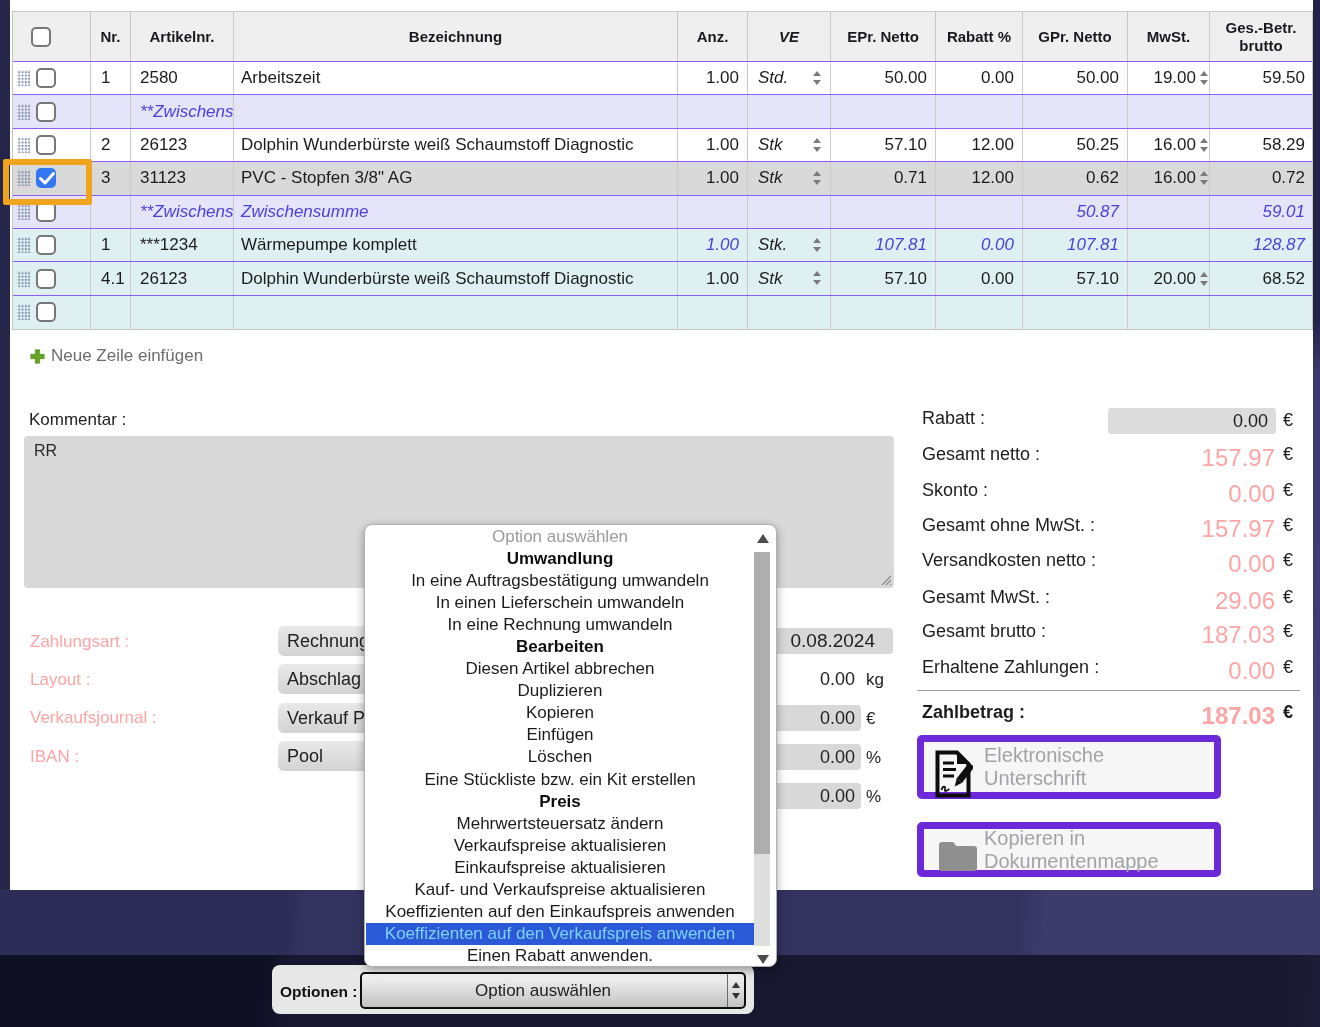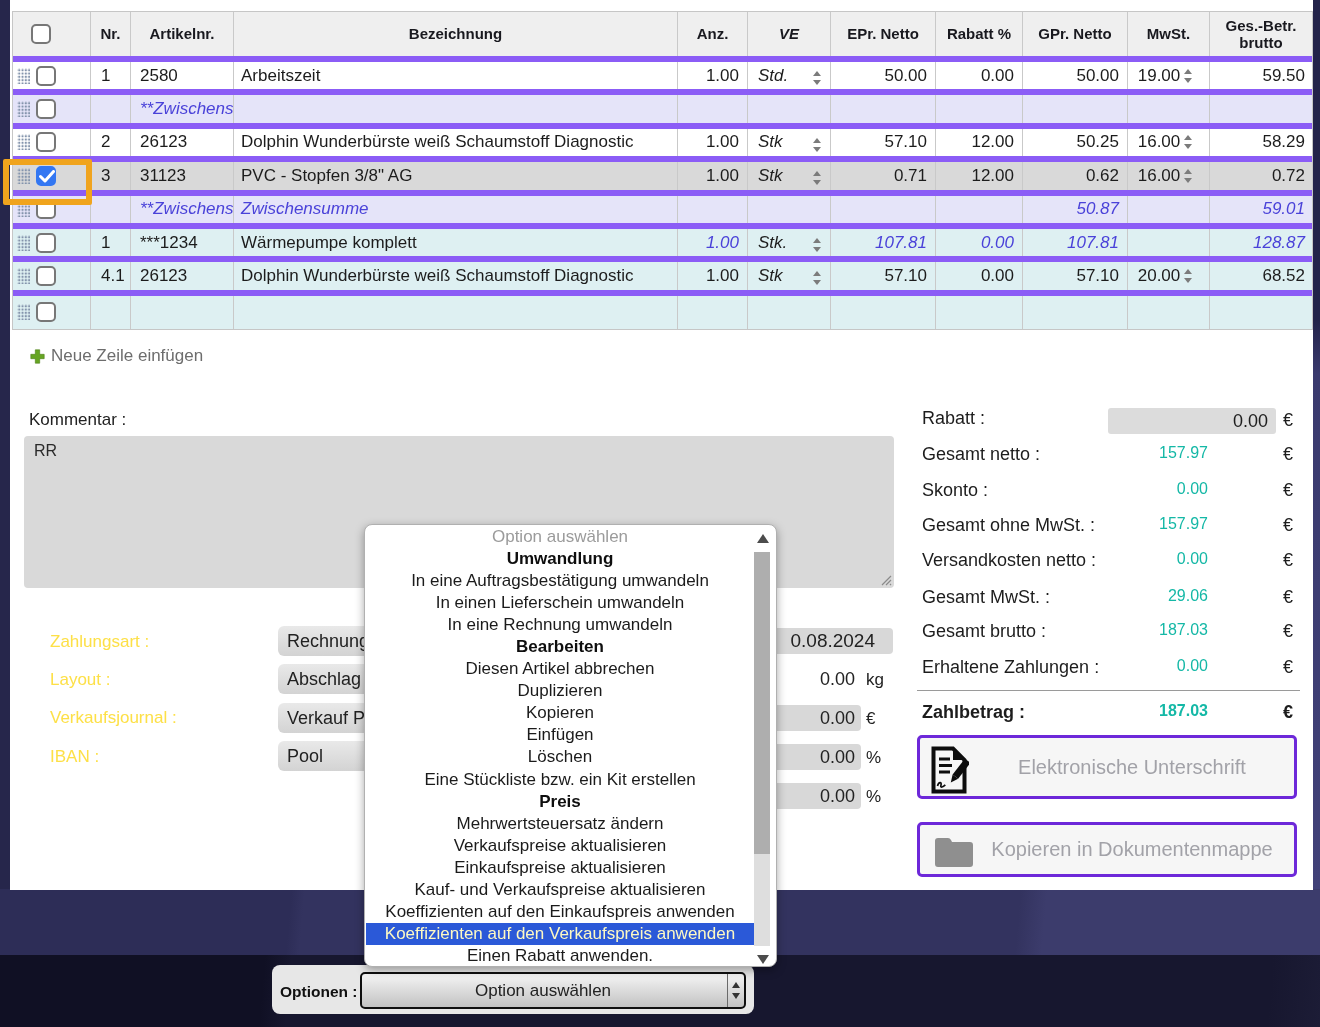--- a/index.html
+++ b/index.html
@@ -14,34 +14,34 @@
   .bg-band { position:absolute; left:0; top:889px; width:1320px; height:66px;
     background:linear-gradient(95deg,#2d2d57 0%,#2d2d57 22%,#33335f 23%,#33335f 77%,#3c3c6c 79%,#3c3c6c 100%); }
   .bg-bottom { position:absolute; left:0; top:955px; width:1320px; height:72px;
     background:linear-gradient(95deg,#101024 0%,#101024 20%,#17172f 22%,#17172f 96%,#1c1c36 100%); }
 
   
   .panel { position:absolute; left:10px; top:0; width:1303px; height:890px; background:#ffffff; }
 
   
   .grid { position:absolute; left:12px; top:11px; width:1301px; border:1px solid #c6c6c6; background:#fff; }
-  .trow { display:flex; width:1299px; border-bottom:6px solid #8b5cf6; height:33.4px; }
+  .trow { display:flex; width:1299px; border-bottom:1px solid #8b5cf6; height:33.4px; }
   .trow.head { height:50px; background:#efefef; }
   .trow:last-child { border-bottom:none; }
   .tc { border-right:1px solid #c9c9c9; height:100%; display:flex; align-items:center; overflow:hidden; white-space:nowrap; font-size:17px; color:#1c1c1c; }
   .tc:last-child { border-right:none; }
   .c0 { width:78px; }  .c1 { width:40px; padding-left:10px; }
   .c2 { width:103px; padding-left:9px; }
   .c3 { width:444px; padding-left:7px; }
   .c4 { width:70px; justify-content:flex-end; padding-right:8px; }
   .c5 { width:83px; padding-left:10px; position:relative;font-style:italic; }
   .c6 { width:105px; justify-content:flex-end; padding-right:8px; }
   .c7 { width:87px; justify-content:flex-end; padding-right:8px; }
   .c8 { width:105px; justify-content:flex-end; padding-right:8px; }
-  .c9 { width:82px; justify-content:center; padding-right:6px; position:relative; }
+  .c9 { width:82px; justify-content:flex-end; position:relative; }
   .c10 { width:102px; justify-content:flex-end; padding-right:7px; }
   .head .tc { justify-content:center; padding:0; font-weight:bold; font-size:15px; color:#19191f; text-align:center; line-height:1.15; white-space:normal; }
   .head .tc.c0 { justify-content:flex-start; }
   .row-white { background:#ffffff; }
   .row-lavender { background:#e5e4f9; }
   .row-selected { background:#d9d9d9; }
   .row-cyan { background:#def0f2; }
   .blue-i { color:#4a42d9; font-style:italic; }
 
   .handle { width:13px; height:16px; margin-left:4px; flex:none;
@@ -61,54 +61,54 @@
   
   .newrow { position:absolute; left:30px; top:346px; display:flex; align-items:center; cursor:pointer; }
   .newrow span.lbl { margin-left:6px; font-size:17px; color:#6d6d6d; }
 
   
   .comment-label { position:absolute; left:29px; top:410px; font-size:17px; color:#222; }
   .comment-box { position:absolute; left:24px; top:436px; width:870px; height:152px; background:#d9d9d9; border-radius:4px; padding:6px 10px; font-size:16px; color:#2a2a2a; }
   .resize-h { position:absolute; right:2px; bottom:2px; width:11px; height:11px; }
 
   
-  .flabel { position:absolute; left:30px; font-size:17px; color:#fde047;margin-left:20px; }
+  .flabel { position:absolute; left:30px; font-size:17px; color:#fca5a5; }
   .fselect { position:absolute; left:278px; width:260px; height:30px; border-radius:6px;
     background:linear-gradient(180deg,#e9e9e9,#d3d3d3); font-size:18px; color:#222; line-height:30px; padding-left:9px; }
   .datefield { position:absolute; left:700px; top:628px; width:193px; height:26px; background:#d8d8d8; border-radius:4px;
     font-size:19px; color:#222; line-height:26px; text-align:right; padding-right:18px; }
   .numval { position:absolute; width:161px; height:26px; left:700px; font-size:18px; color:#222; line-height:26px; text-align:right; padding-right:6px; }
   .numval.boxed { background:#d8d8d8; border-radius:4px; }
   .unit { position:absolute; left:866px; font-size:17px; color:#222; }
 
   
   .tot-label { position:absolute; left:922px; font-size:18px; color:#1d1d1d; }
-  .tot-value { position:absolute; width:160px; text-align:right; font-size:16px; color:#14b8a6; left:1048px; }
+  .tot-value { position:absolute; width:160px; text-align:right; font-size:24px; color:#fca5a5; left:1115px; }
   .tot-unit { position:absolute; left:1283px; font-size:18px; color:#1d1d1d; }
   .rabatt-input { position:absolute; left:1108px; top:408px; width:168px; height:26px; background:#dcdcdc; border-radius:3px;
     font-size:18px; line-height:26px; text-align:right; padding-right:8px; color:#1d1d1d; }
   .tot-divider { position:absolute; left:917px; top:690px; width:383px; height:1px; background:#9a9a9a; }
   .bold { font-weight:bold; }
 
-  .big-btn { position:absolute; left:917px; width:380px; background:#f6f6f6; border:3px solid #6d28d9; border-radius:5px; }
+  .big-btn { position:absolute; left:917px; width:304px; background:#f6f6f6; border:7px solid #6d28d9; border-radius:5px; }
   .big-btn .btxt { position:absolute; left:60px; right:10px; top:0; bottom:0; display:flex; align-items:center; justify-content:center;
     font-size:20px; color:#a2a2a8; }
   #btn-signature { top:735px; height:64px; }
   #btn-folder { top:822px; height:55px; }
   #btn-signature svg { position:absolute; left:11px; top:8px; }
   #btn-folder svg { position:absolute; left:13px; top:11px; }
 
   
   .dropdown { position:absolute; left:364px; top:524px; width:413px; height:443px; background:#fff;
     border:1px solid #b0b0b0; border-radius:8px; box-shadow:0 3px 10px rgba(0,0,0,0.35); z-index:30; }
   .dd-items { position:absolute; left:1px; top:1px; width:388px; }
   .dd-item { height:22.05px; font-size:17px; display:flex; align-items:center; justify-content:center; color:#1b1b1b; white-space:nowrap; }
   .dd-item.placeholder { color:#9b9b9b; }
   .dd-item.group { font-weight:bold; color:#0e0e0e; }
-  .dd-item.selected { background:#2b59d8; color:#fef9c3; }
+  .dd-item.selected { background:#2b59d8; color:#7dd3fc; }
   .dd-scroll { position:absolute; right:5px; top:9px; width:17px; height:430px; }
   .dd-arrow-up, .dd-arrow-down { position:absolute; left:3px; width:0; height:0; border-left:6px solid transparent; border-right:6px solid transparent; }
   .dd-arrow-up { top:0px; border-bottom:9px solid #4c4c4c; }
   .dd-arrow-down { bottom:0px; border-top:9px solid #4c4c4c; }
   .dd-track { position:absolute; left:0; top:18px; width:16px; height:394px; background:#dedede; }
   .dd-thumb { position:absolute; left:0; top:0px; width:16px; height:302px; background:#aeaeae; }
 
   
   .options-panel { position:absolute; left:272px; top:965px; width:482px; height:49px; background:#e7e7e7; border-radius:8px; z-index:20; }
   .options-label { position:absolute; left:280px; top:983px; font-size:15.5px; font-weight:bold; color:#111; z-index:21; }

